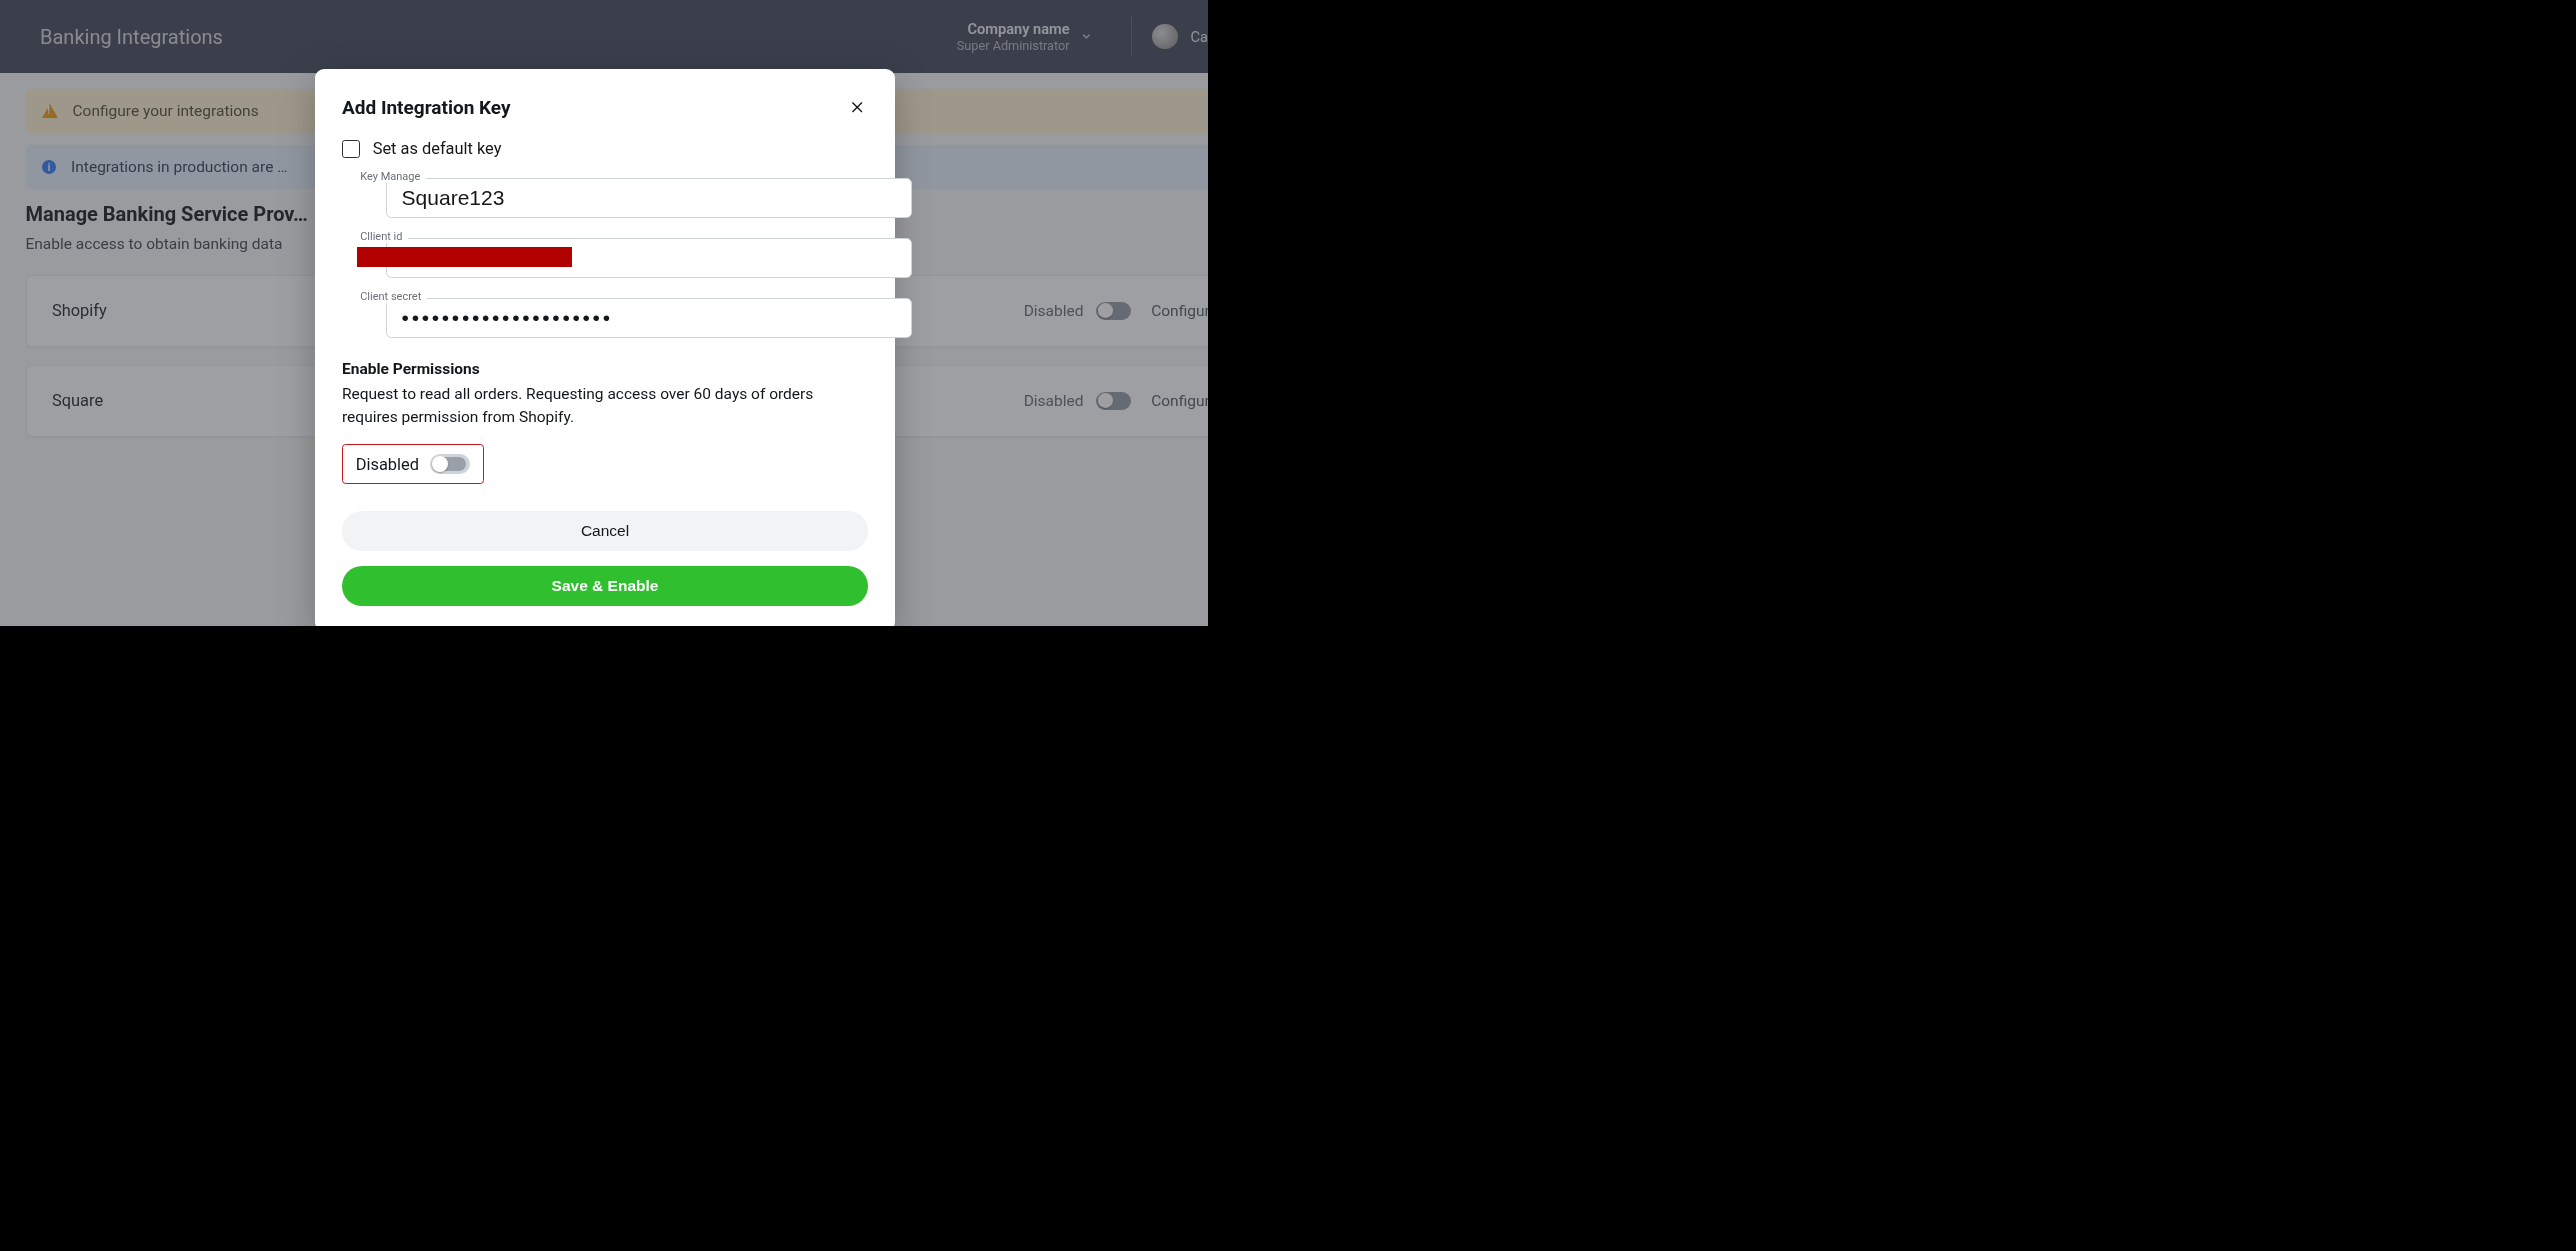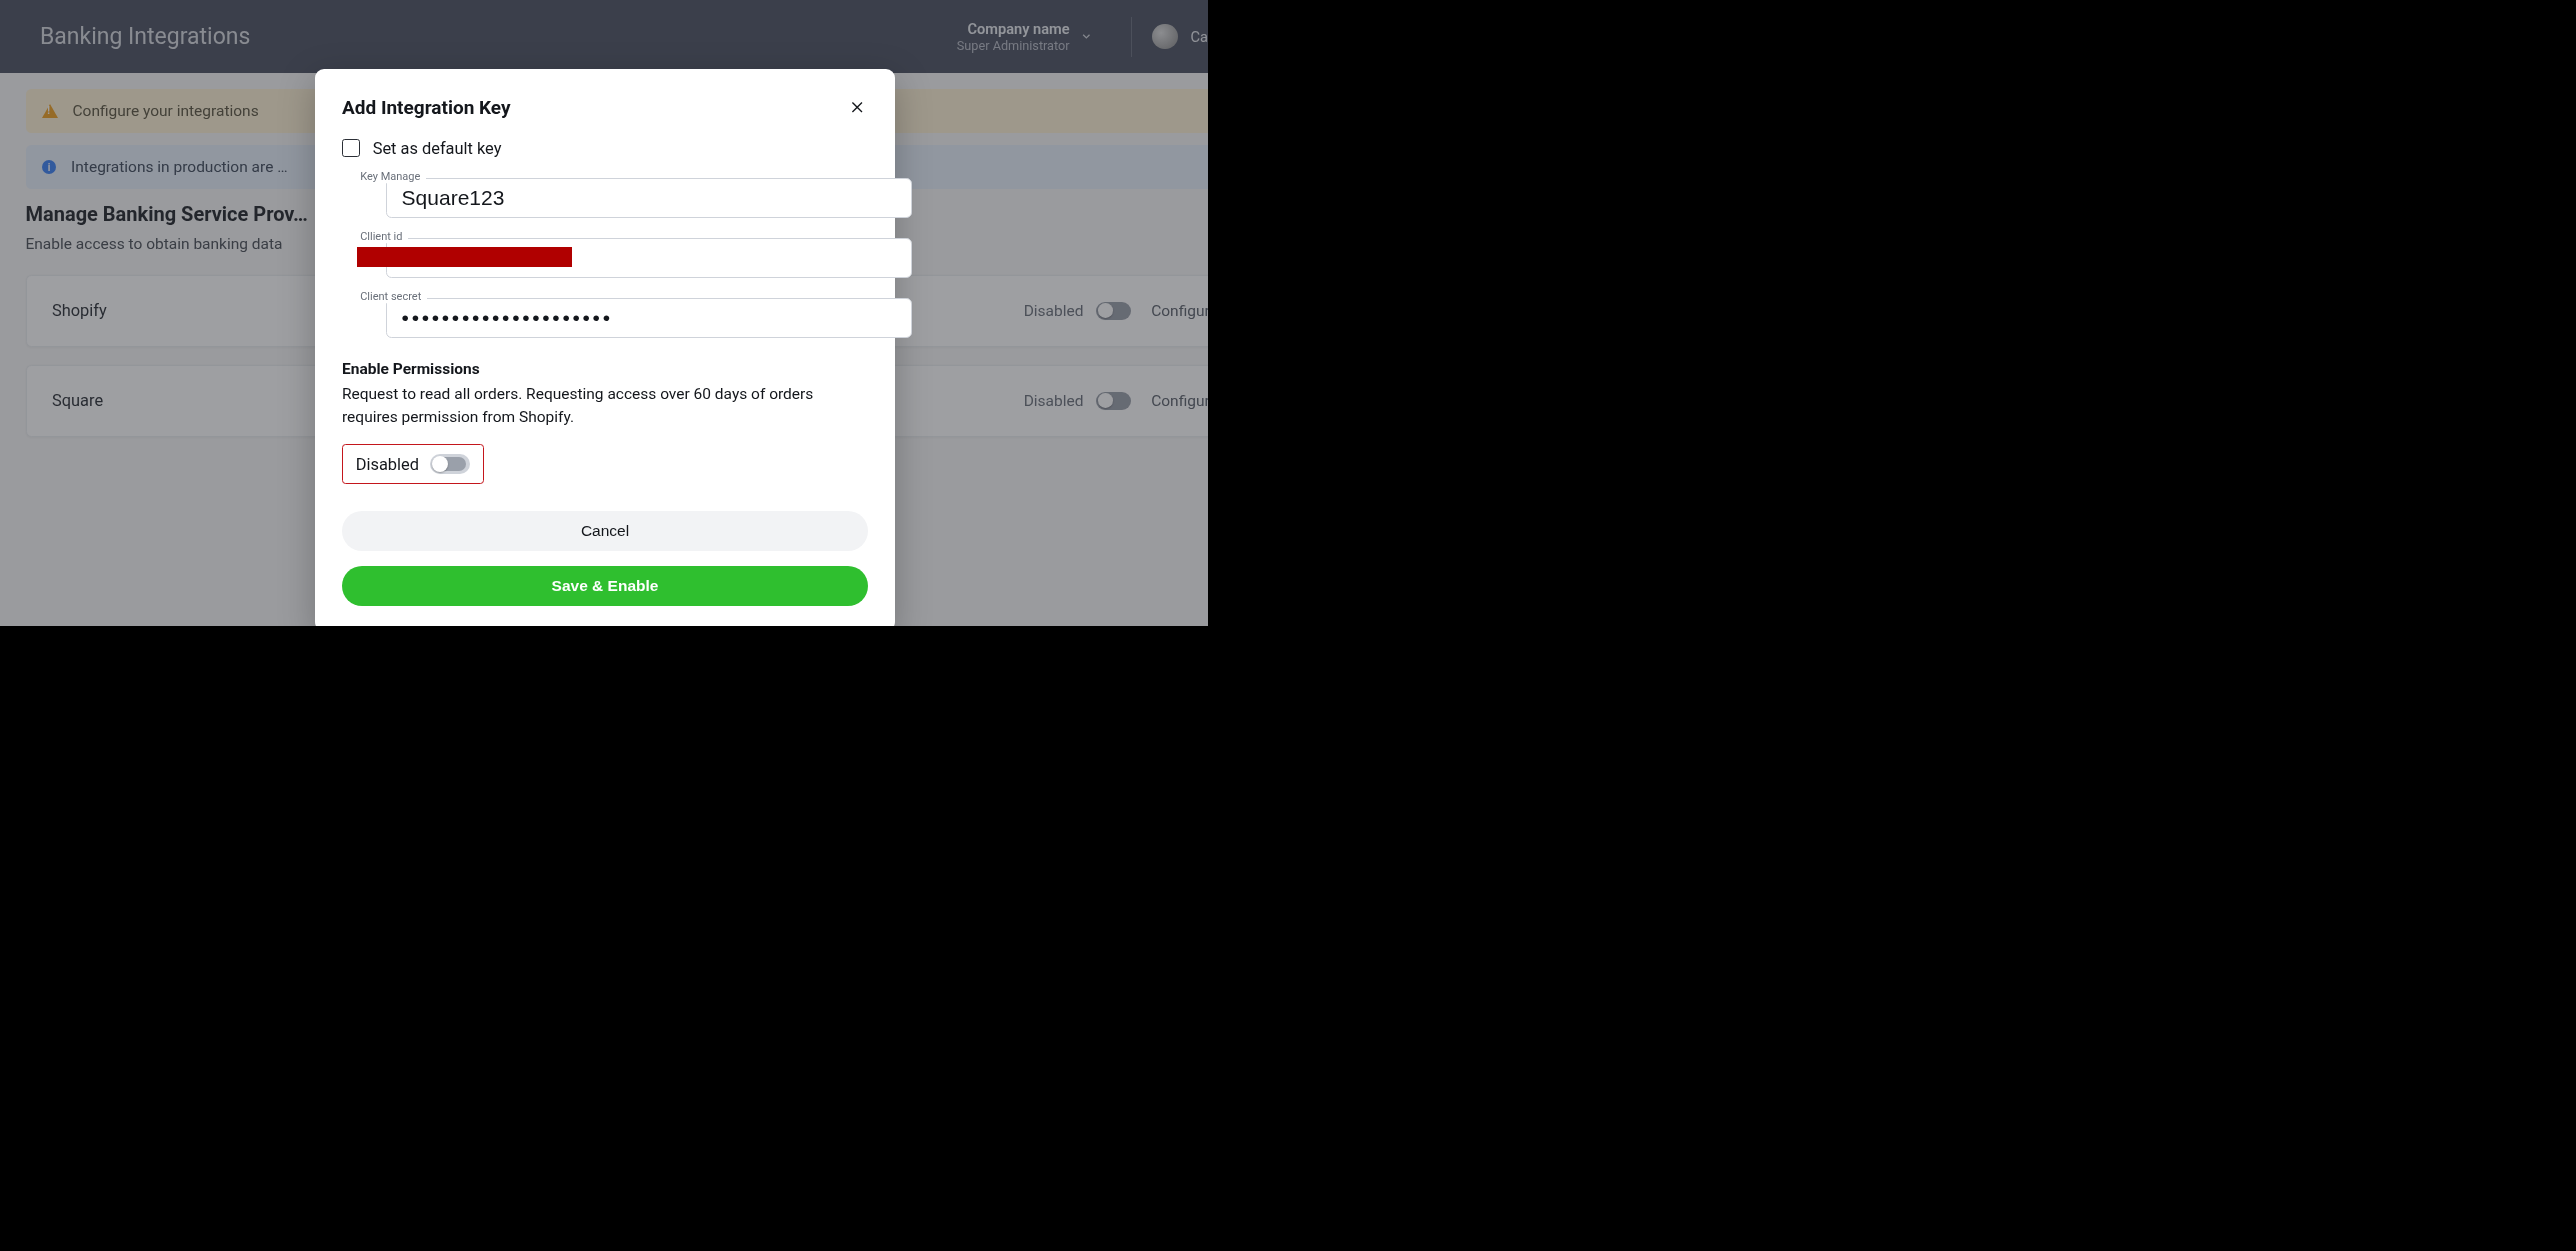--- a/index.html
+++ b/index.html
@@ -3,21 +3,21 @@
 <meta charset="utf-8">
 <style>
   * { box-sizing: border-box; margin: 0; padding: 0; }
   html, body { width: 100%; height: 100%; font-family: -apple-system, BlinkMacSystemFont, "Segoe UI", Roboto, Arial, sans-serif; }
   body { background: #000; }
   .viewport { width: 1288px; height: 626px; position: relative; background: #f7f7f7; overflow: hidden; }
   .blackbar { position: absolute; top:0; right:0; bottom:0; width: 80px; background:#000; z-index:50; }
 
   
   .header { height: 73px; background: #4b5161; color: #dfe1e6; display:flex; align-items:center; padding: 0 40px; }
-  .header .title { color:#d8dae0; font-size: 23px; font-weight: 400; }
+  .header .title { color:#d8dae0; font-size: 20px; font-weight: 400; }
   .header .spacer { flex:1; }
   .header .company { display:flex; flex-direction:column; align-items:flex-end; margin-right:9px; }
   .header .company .cname { color:#eceef2; font-size:14.6px; font-weight:600; }
   .header .company .crole { color:#b9bcc6; font-size:12.7px; }
   .header .chev { width:16.4px; height:16.4px; display:flex; align-items:center; justify-content:center; color:#cfd2da; margin-right:16.4px; }
   .header .divider { width:0.9px; height:40px; background:#6a6f7e; margin: 0 20px; }
   .header .avatar { width:25.5px; height:25.5px; border-radius:50%; background: radial-gradient(circle at 35% 35%, #ddd, #888); margin-right:12.7px; }
   .header .uname { color:#e7e9ee; font-size:14.6px; }
 
   
@@ -40,21 +40,21 @@
   .toggle::after { content:""; position:absolute; width:14.6px; height:14.6px; background:#fff; border-radius:50%; top:1.8px; left:1.8px; box-shadow:0 0.9px 1.8px rgba(0,0,0,.3); }
   .card .config { font-size:15.5px; color:#5b616b; display:flex; align-items:center; gap:5.5px; }
 
   
   .overlay { position:absolute; inset:0; background:rgba(40,42,48,0.45); z-index:10; }
   .modal { position:absolute; z-index:20; left:315px; top:69px; width:580px; background:#fff; border-radius:9px; box-shadow: 0 11px 36px rgba(0,0,0,.25); padding: 27px 27px 25.5px 27px; }
   .modal .mhead { display:flex; align-items:center; }
   .modal .mtitle { font-size:19px; font-weight:700; color:#14171c; }
   .modal .mclose { margin-left:auto; width:22px; height:22px; display:flex; align-items:center; justify-content:center; color:#14171c; cursor:pointer; }
 
-  .check-row { display:flex; align-items:flex-start; gap:12.7px; margin-top:20px; }
+  .check-row { display:flex; align-items:flex-end; gap:12.7px; margin-top:20px; }
   .check-box { width:18px; height:18px; border:1.8px solid #2b2f36; border-radius:2.7px; }
 
   .field { position:relative; margin-top:20px; }
   .field .flabel { position:absolute; top:-8.2px; left:12.7px; background:#fff; padding:0 5.5px; font-size:11px; color:#6a707a; }
   .field .finput { width:100%; height:40px; border:0.9px solid #cfd3da; border-radius:5.5px; padding: 0 14.6px; font-size:21px; color:#14171c; outline:none;margin-left:44px; }
   .field .redact { position:absolute; left:14.6px; top:9px; height:20px; width:215px; background:#b00000; }
 
   .scope-title { font-size:15.5px; font-weight:700; color:#14171c; margin-top:22px; }
   .scope-p { font-size:15.5px; color:#14171c; margin-top:5px; line-height:1.5; }
 

